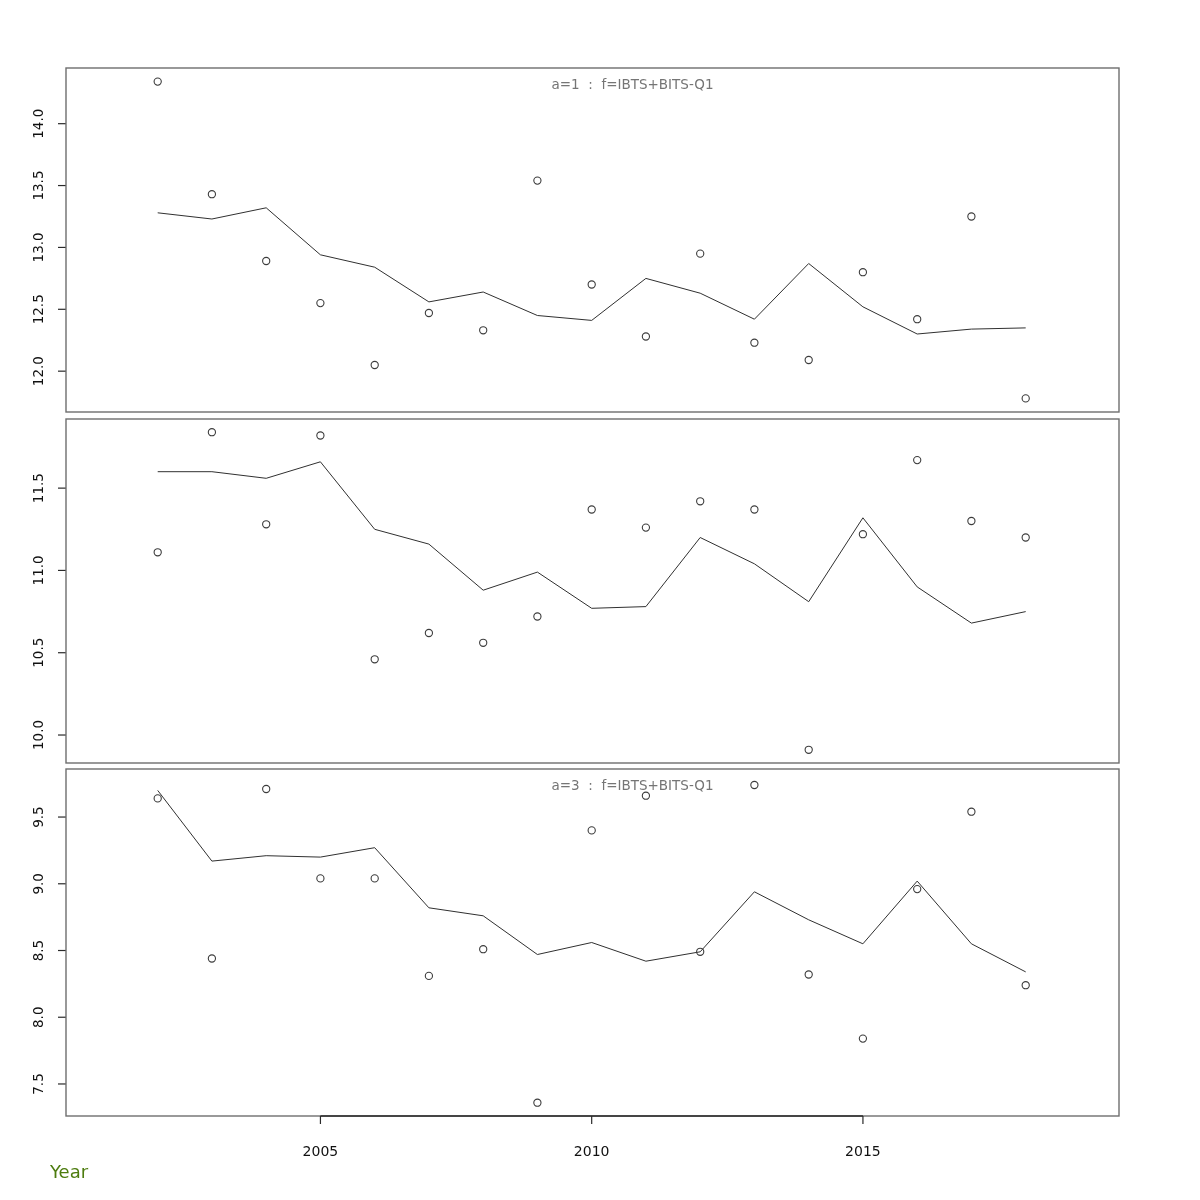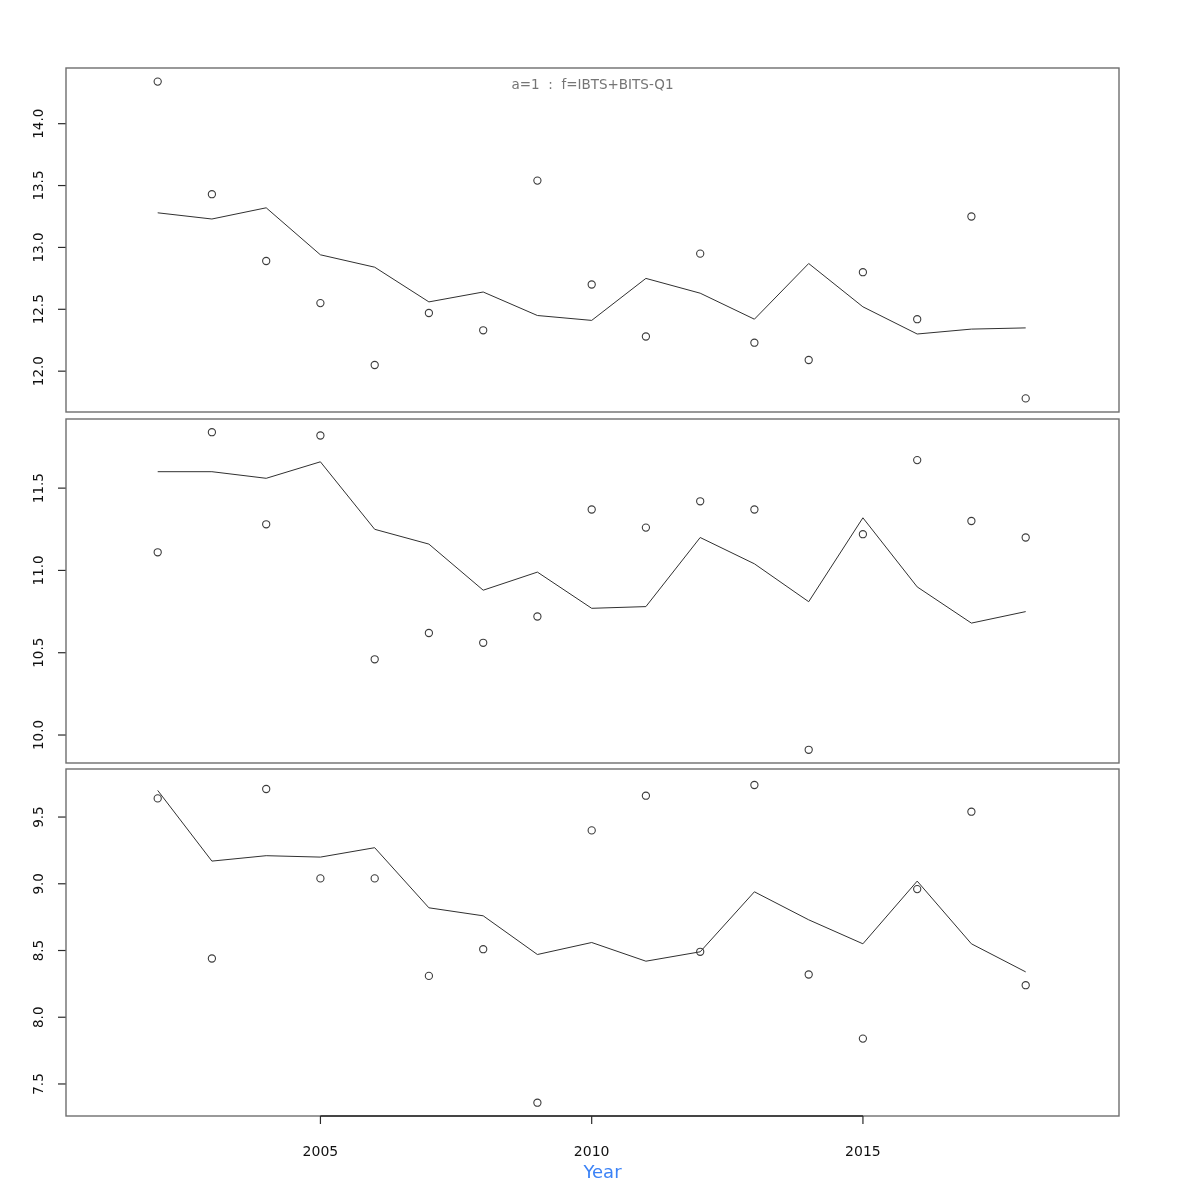--- a/index.html
+++ b/index.html
@@ -1,22 +1,22 @@
 <!DOCTYPE html>
 <html><head>
 <meta charset="utf-8">
 <style>
   html,body{margin:0;padding:0;background:#ffffff;}
   #figure{position:relative;width:1200px;height:1200px;background:#ffffff;overflow:hidden;
           font-family:"DejaVu Sans","Liberation Sans",sans-serif;}
   #plot{position:absolute;left:0;top:0;}
   .panel-title{position:absolute;left:66px;width:1053px;text-align:center;
-               font-size:13.5px;color:#757575;white-space:pre;}
-  #xlabel{position:absolute;left:76px;width:1053px;text-align:center;
-          font-size:18px;color:#3b82f6;}
+               font-size:13.5px;color:#757575;white-space:pre;padding-left:40px;}
+  #xlabel{position:absolute;left:50px;width:1053px;text-align:left;
+          font-size:18px;color:#4d7c0f;}
 </style>
 </head>
 <body>
 
 <div id="figure">
   <svg id="plot" width="1200" height="1200">
       <line x1="58" y1="371.1654676258993" x2="66" y2="371.1654676258993" stroke="#2a2a2a" stroke-width="1.2"></line>
       <text x="39" y="375.6654676258993" text-anchor="middle" font-size="13.5" fill="#111111" font-family="&quot;DejaVu Sans&quot;,&quot;Liberation Sans&quot;,sans-serif" transform="rotate(-90 39 371.1654676258993)">12.0</text>
       <line x1="58" y1="309.2949640287769" x2="66" y2="309.2949640287769" stroke="#2a2a2a" stroke-width="1.2"></line>
       <text x="39" y="313.7949640287769" text-anchor="middle" font-size="13.5" fill="#111111" font-family="&quot;DejaVu Sans&quot;,&quot;Liberation Sans&quot;,sans-serif" transform="rotate(-90 39 309.2949640287769)">12.5</text>
@@ -103,14 +103,15 @@
       <rect x="66" y="769" width="1053" height="347" fill="none" stroke="#6e6e6e" stroke-width="1.4"></rect>
       <line x1="320.43431221020285" y1="1116" x2="862.9381761978358" y2="1116" stroke="#2a2a2a" stroke-width="1.4"></line>
       <line x1="320.43431221020285" y1="1116" x2="320.43431221020285" y2="1124" stroke="#2a2a2a" stroke-width="1.2"></line>
       <text x="320.43431221020285" y="1156" text-anchor="middle" font-size="14" fill="#111111" font-family="&quot;DejaVu Sans&quot;,&quot;Liberation Sans&quot;,sans-serif">2005</text>
       <line x1="591.6862442040193" y1="1116" x2="591.6862442040193" y2="1124" stroke="#2a2a2a" stroke-width="1.2"></line>
       <text x="591.6862442040193" y="1156" text-anchor="middle" font-size="14" fill="#111111" font-family="&quot;DejaVu Sans&quot;,&quot;Liberation Sans&quot;,sans-serif">2010</text>
       <line x1="862.9381761978358" y1="1116" x2="862.9381761978358" y2="1124" stroke="#2a2a2a" stroke-width="1.2"></line>
       <text x="862.9381761978358" y="1156" text-anchor="middle" font-size="14" fill="#111111" font-family="&quot;DejaVu Sans&quot;,&quot;Liberation Sans&quot;,sans-serif">2015</text>
     </svg>
   <div class="panel-title" style="top:76px">a=1  :  f=IBTS+BITS-Q1</div>
+  <div class="panel-title" style="top:777px">a=3  :  f=IBTS+BITS-Q1</div>
   <div id="xlabel" style="top:1161px">Year</div>
 </div>
 
 </body></html>

